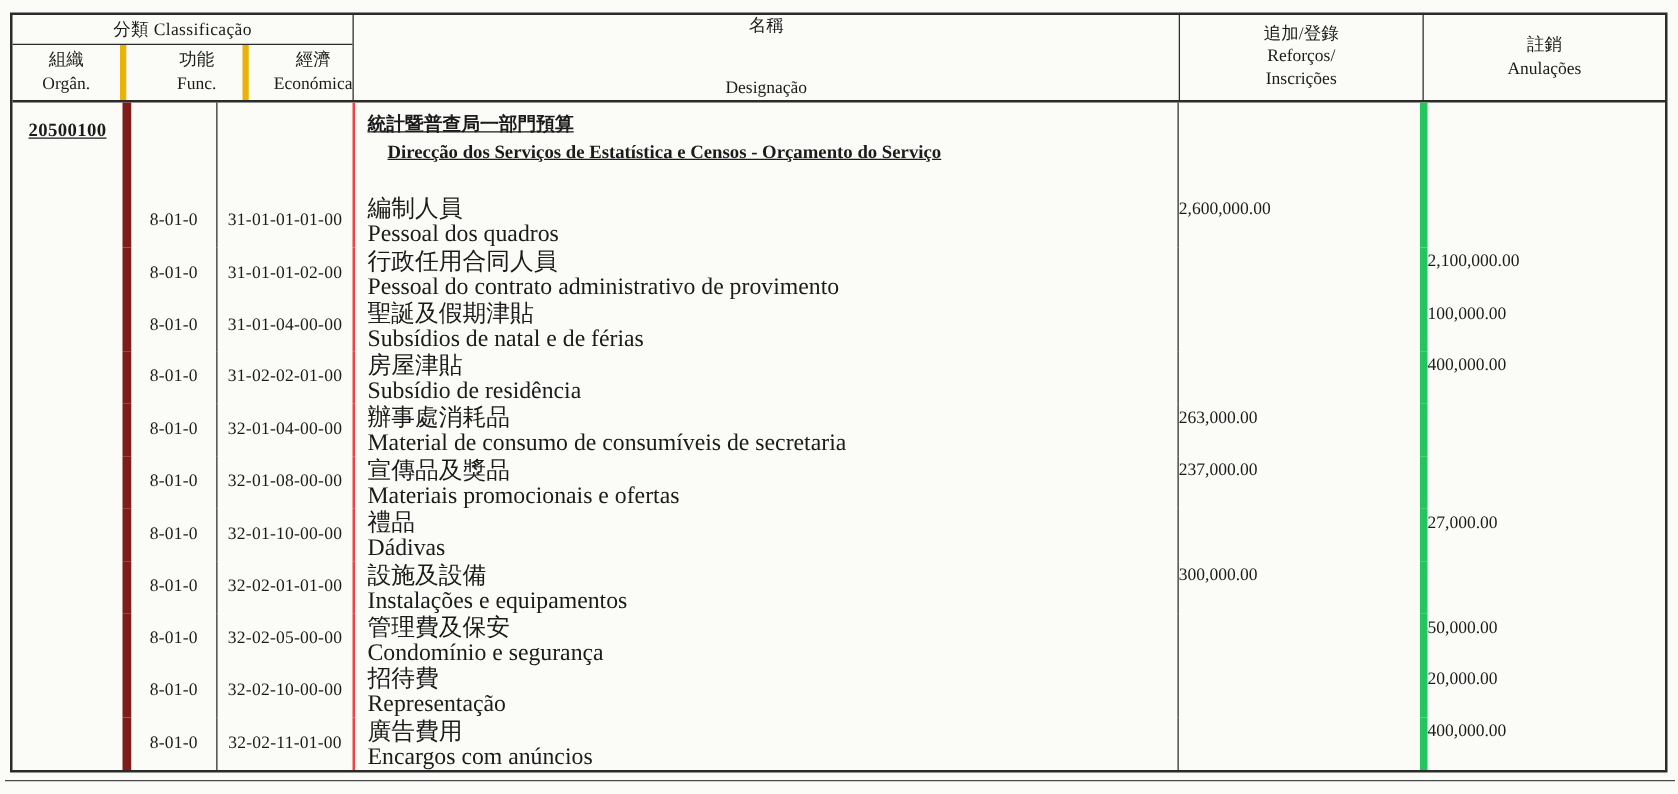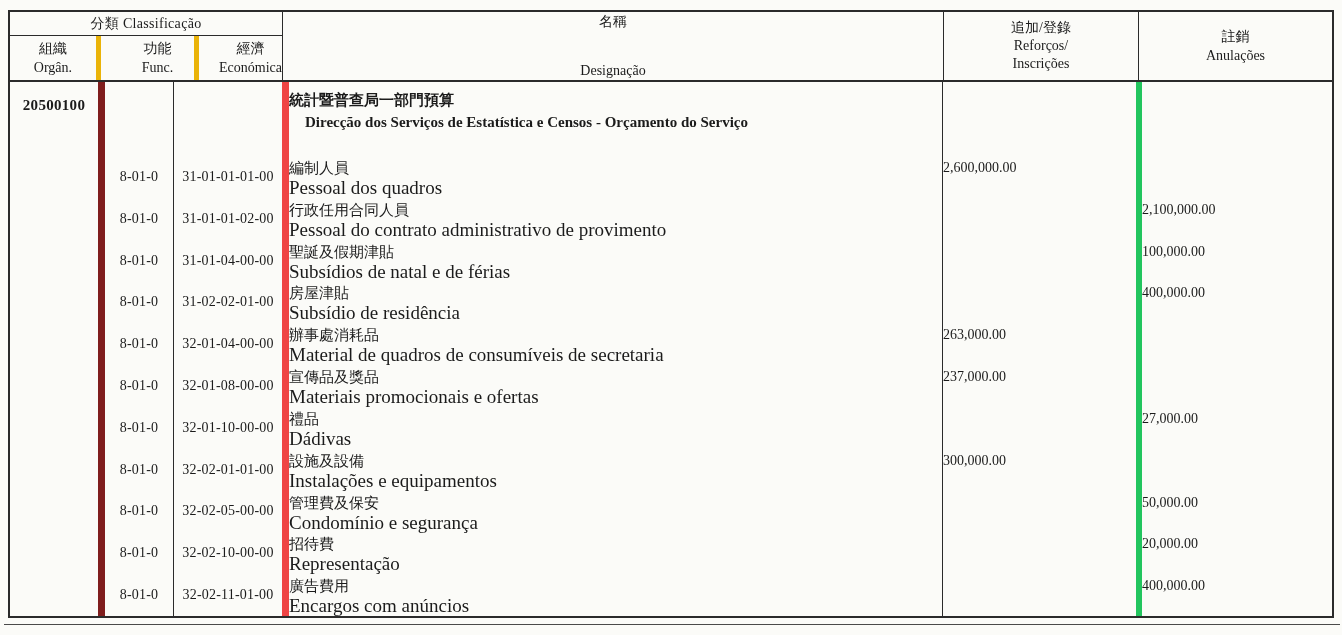--- a/index.html
+++ b/index.html
@@ -41,33 +41,33 @@
   .h-ref{width:194px;flex:0 0 auto;line-height:18px;}
   .h-anu{flex:1;}
 
   
   .t-body{flex:1;display:flex;flex-direction:column;}
   .row{display:flex;flex:0 0 auto;}
   .cell{box-sizing:border-box;}
   .c-org{width:88px;flex:0 0 auto;text-align:center;}
   .c-func{width:75px;flex:0 0 auto;border-left:7px solid #7f1d1d;}
   .c-econ{width:109px;flex:0 0 auto;border-left:1px solid #2b2b2b;}
-  .c-desig{width:660px;flex:0 0 auto;border-left:7px solid #ef4444;}
+  .c-desig{width:660px;flex:0 0 auto;border-left:2px solid #ef4444;padding-left:10px;}
   .c-ref{width:194px;flex:0 0 auto;border-left:1px solid #2b2b2b;}
   .c-anu{flex:1;border-left:6px solid #22c55e;}
 
-  .group-row{height:74px;}
+  .group-row{height:74px;text-decoration:underline;}
   .group-row .c-org{font-weight:bold;font-size:15px;padding-top:15px;letter-spacing:.3px;}
   .group-row .c-desig{padding-top:7px;}
   .group-title-zh{font-weight:bold;font-size:15px;line-height:22px;}
   .group-title-pt{font-weight:bold;font-size:15px;line-height:22px;margin-left:16px;}
 
   .data-row{flex:1;}
   .code-cell{display:flex;align-items:center;justify-content:center;font-size:14px;letter-spacing:.2px;}
-  .desig-zh{font-size:15px;line-height:20px;padding-top:2px;}
+  .desig-zh{font-size:19px;line-height:20px;padding-top:2px;}
   .desig-pt{font-size:19px;line-height:19px;}
   .amount{font-size:14px;text-align:left;padding-right:12px;padding-top:4px;}
 
   
   .bottom-rule{position:absolute;left:4px;width:1336px;top:624px;border-top:1.5px solid #4a4a4a;}
 </style>
 </head>
 <body>
 
 <div class="sheet">
@@ -166,21 +166,21 @@
     <div class="cell c-ref amount"></div>
     <div class="cell c-anu amount">400,000.00</div>
   </div>
 
   <div class="row data-row">
     <div class="cell c-org"></div>
     <div class="cell c-func code-cell">8-01-0</div>
     <div class="cell c-econ code-cell">32-01-04-00-00</div>
     <div class="cell c-desig">
       <div class="desig-zh">辦事處消耗品</div>
-      <div class="desig-pt">Material de quadros de consumíveis de secretaria</div>
+      <div class="desig-pt">Material de consumo de consumíveis de secretaria</div>
     </div>
     <div class="cell c-ref amount">263,000.00</div>
     <div class="cell c-anu amount"></div>
   </div>
 
   <div class="row data-row">
     <div class="cell c-org"></div>
     <div class="cell c-func code-cell">8-01-0</div>
     <div class="cell c-econ code-cell">32-01-08-00-00</div>
     <div class="cell c-desig">

